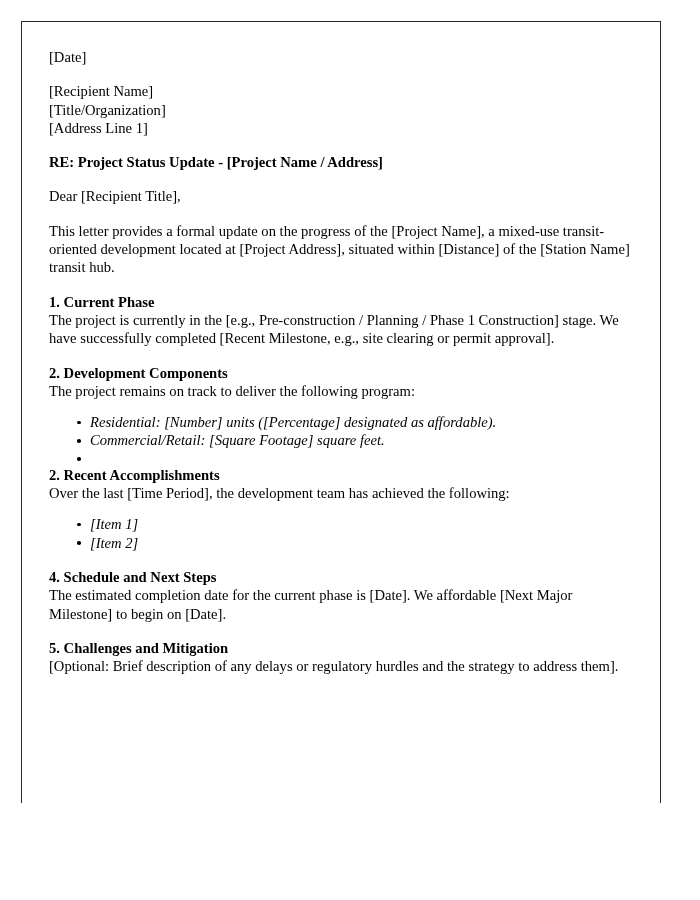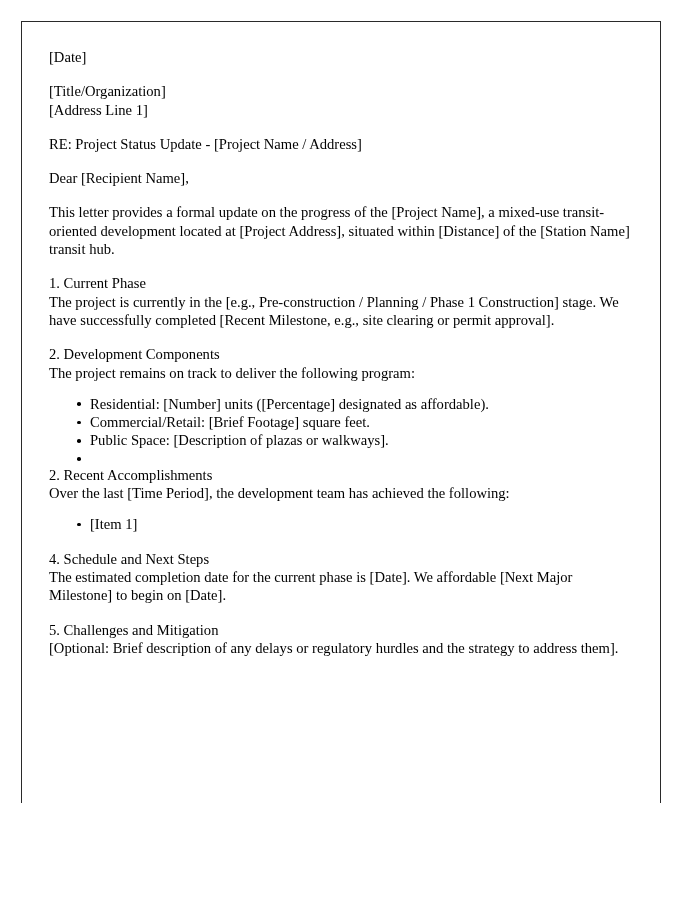--- a/index.html
+++ b/index.html
@@ -52,37 +52,38 @@
     height: 13px;
   }
 
   .addr-line {
     margin: 0;
     white-space: nowrap;
   }
 
   .heading {
     margin: 0;
-    font-weight: normal;
+    font-weight: bold;
   }
 
   .subject-line {
     margin: 0;
-    font-weight: normal;
+    font-weight: bold;
   }
 
   ul.bullets {
     margin: 0;
     padding: 0;
     list-style: none;
   }
   ul.bullets li {
     position: relative;
     margin: 0;
     padding-left: 41px;
+    font-style: italic;
   }
   ul.bullets li .bullet-dot {
     position: absolute;
     left: 28px;
     top: 7.5px;
     width: 3.6px;
     height: 3.6px;
     background: #000000;
     border-radius: 50%;
   }
@@ -91,31 +92,32 @@
 <body>
 
 <div class="page-frame">
   <div class="letter-body">
 
     <div class="para">[Date]</div>
 
     <div class="block-gap"></div>
 
     <div>
+      <div class="addr-line">[Recipient Name]</div>
       <div class="addr-line">[Title/Organization]</div>
       <div class="addr-line">[Address Line 1]</div>
     </div>
 
     <div class="block-gap"></div>
 
     <div class="subject-line">RE: Project Status Update - [Project Name / Address]</div>
 
     <div class="block-gap"></div>
 
-    <div class="para">Dear [Recipient Name],</div>
+    <div class="para">Dear [Recipient Title],</div>
 
     <div class="block-gap"></div>
 
     <div class="para">This letter provides a formal update on the progress of the [Project Name], a mixed-use transit-oriented development located at [Project Address], situated within [Distance] of the [Station Name] transit hub.</div>
 
     <div class="block-gap"></div>
 
     <div>
       <div class="heading">1. Current Phase</div>
       <div class="para">The project is currently in the [e.g., Pre-construction / Planning / Phase 1 Construction] stage. We have successfully completed [Recent Milestone, e.g., site clearing or permit approval].</div>
@@ -127,42 +129,42 @@
       <div class="heading">2. Development Components</div>
       <div class="para">The project remains on track to deliver the following program:</div>
       <div class="block-gap-sm"></div>
       <ul class="bullets">
         <li>
           <span class="bullet-dot"></span>
           <span>Residential: [Number] units ([Percentage] designated as affordable).</span>
         </li>
         <li>
           <span class="bullet-dot"></span>
-          <span>Commercial/Retail: [Brief Footage] square feet.</span>
-        </li>
-        <li>
-          <span class="bullet-dot"></span>
-          <span>Public Space: [Description of plazas or walkways].</span>
+          <span>Commercial/Retail: [Square Footage] square feet.</span>
         </li>
         <li>
           <span class="bullet-dot"></span>
         </li>
       </ul>
     </div>
 
     <div class="block-gap"></div>
 
     <div>
       <div class="heading">2. Recent Accomplishments</div>
       <div class="para">Over the last [Time Period], the development team has achieved the following:</div>
       <div class="block-gap-sm"></div>
       <ul class="bullets">
         <li>
           <span class="bullet-dot"></span>
           <span>[Item 1]</span>
+        </li>
+        <li>
+          <span class="bullet-dot"></span>
+          <span>[Item 2]</span>
         </li>
       </ul>
     </div>
 
     <div class="block-gap"></div>
 
     <div>
       <div class="heading">4. Schedule and Next Steps</div>
       <div class="para">The estimated completion date for the current phase is [Date]. We affordable [Next Major Milestone] to begin on [Date].</div>
     </div>

